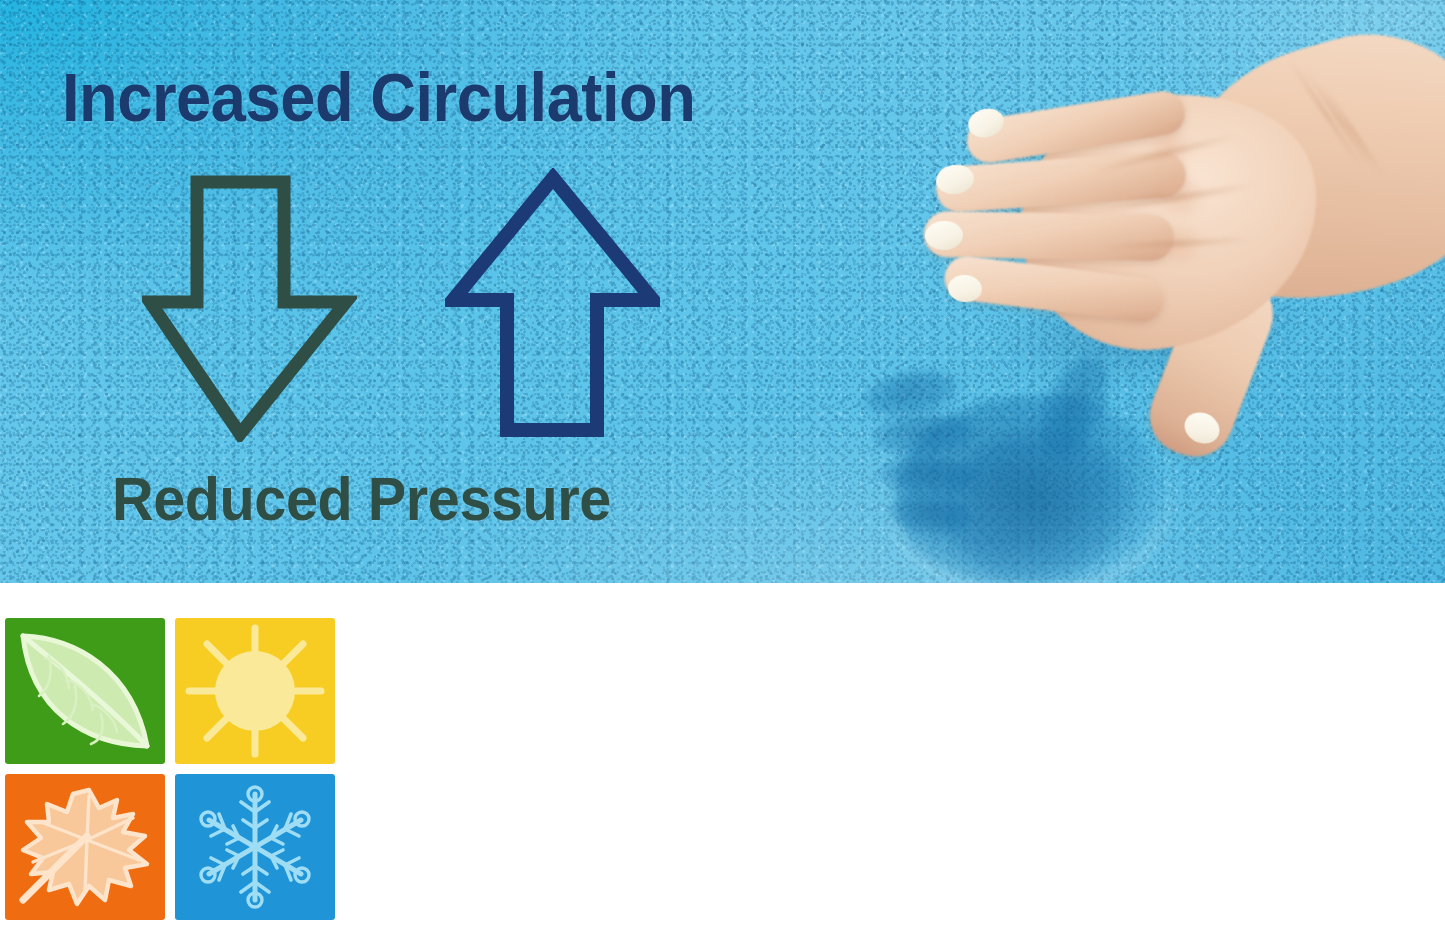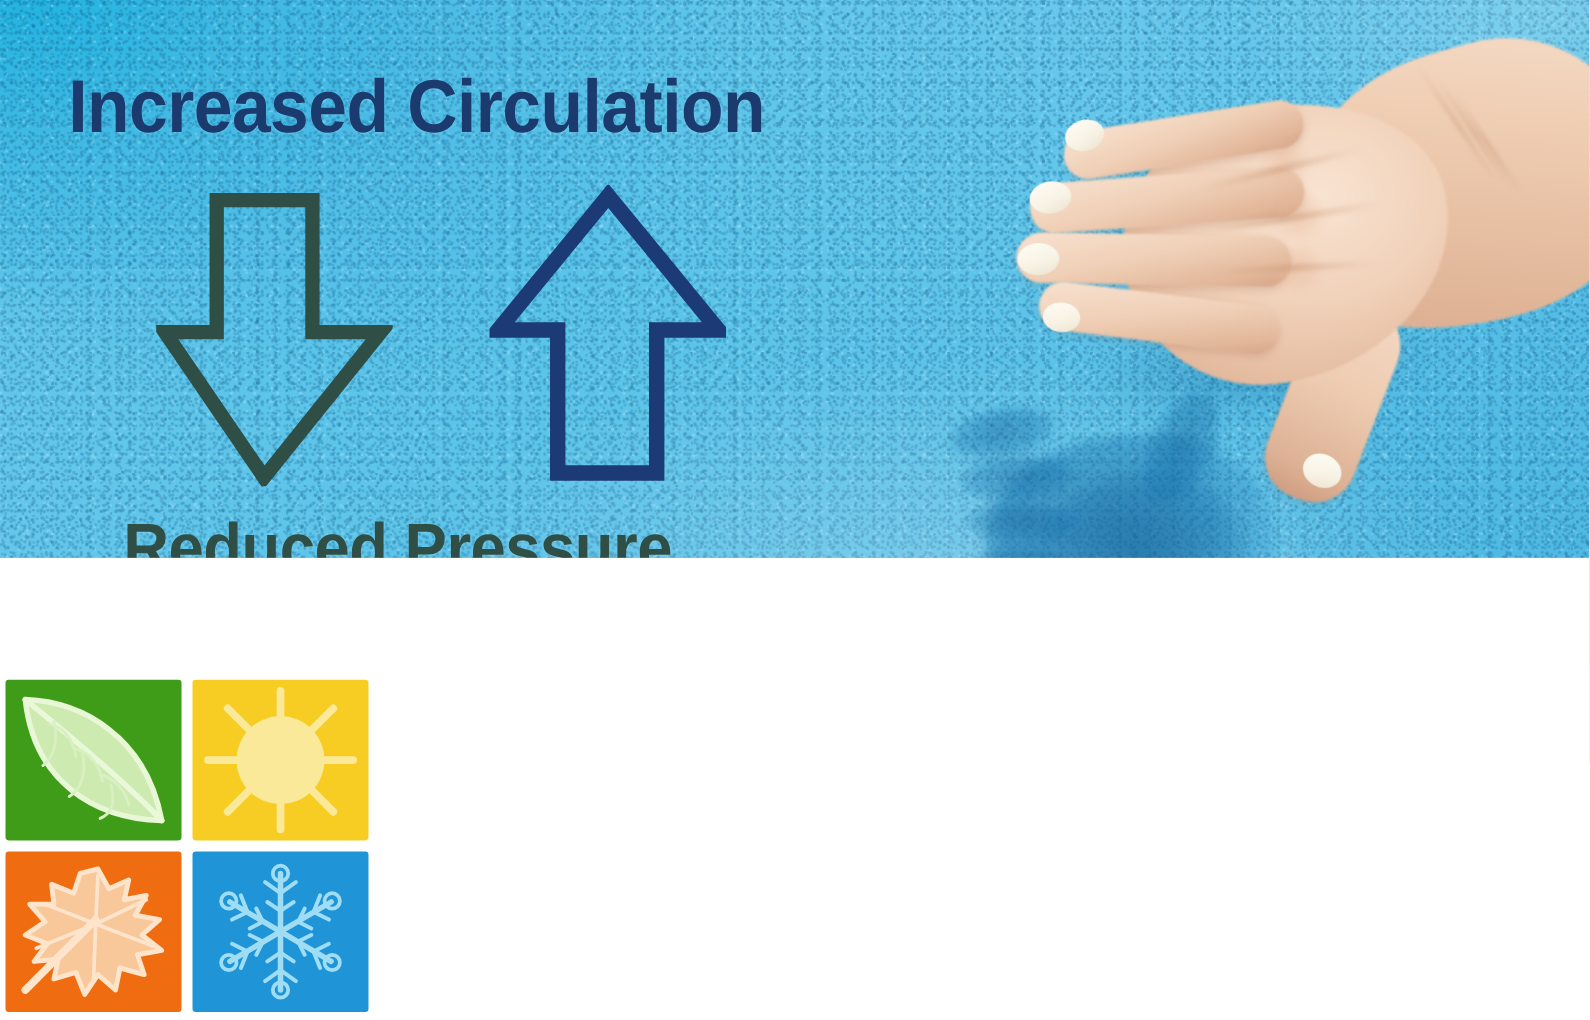--- a/index.html
+++ b/index.html
@@ -10,21 +10,21 @@
     width:1445px;
     height:927px;
     overflow:hidden;
     background:#ffffff;
   }
 
   
   #photo{
     position:absolute;
     left:0; top:0;
-    width:1445px; height:507px;
+    width:1445px; height:583px;
     overflow:hidden;
     background:#63c2e8;
   }
   
   .foam-base{
     position:absolute; inset:0;
     background:
       radial-gradient(ellipse 520px 420px at 2% -4%, #1fb3e0 0%, rgba(60,185,227,0.75) 38%, rgba(90,198,232,0.0) 72%),
       radial-gradient(ellipse 900px 700px at 20% 12%, #46b9e4 0%, rgba(82,194,232,0.45) 45%, rgba(110,205,235,0) 78%),
       linear-gradient(155deg, #5ec3e8 0%, #6ecaec 26%, #63c6ea 52%, #57bfe6 74%, #4fb9e3 100%);

